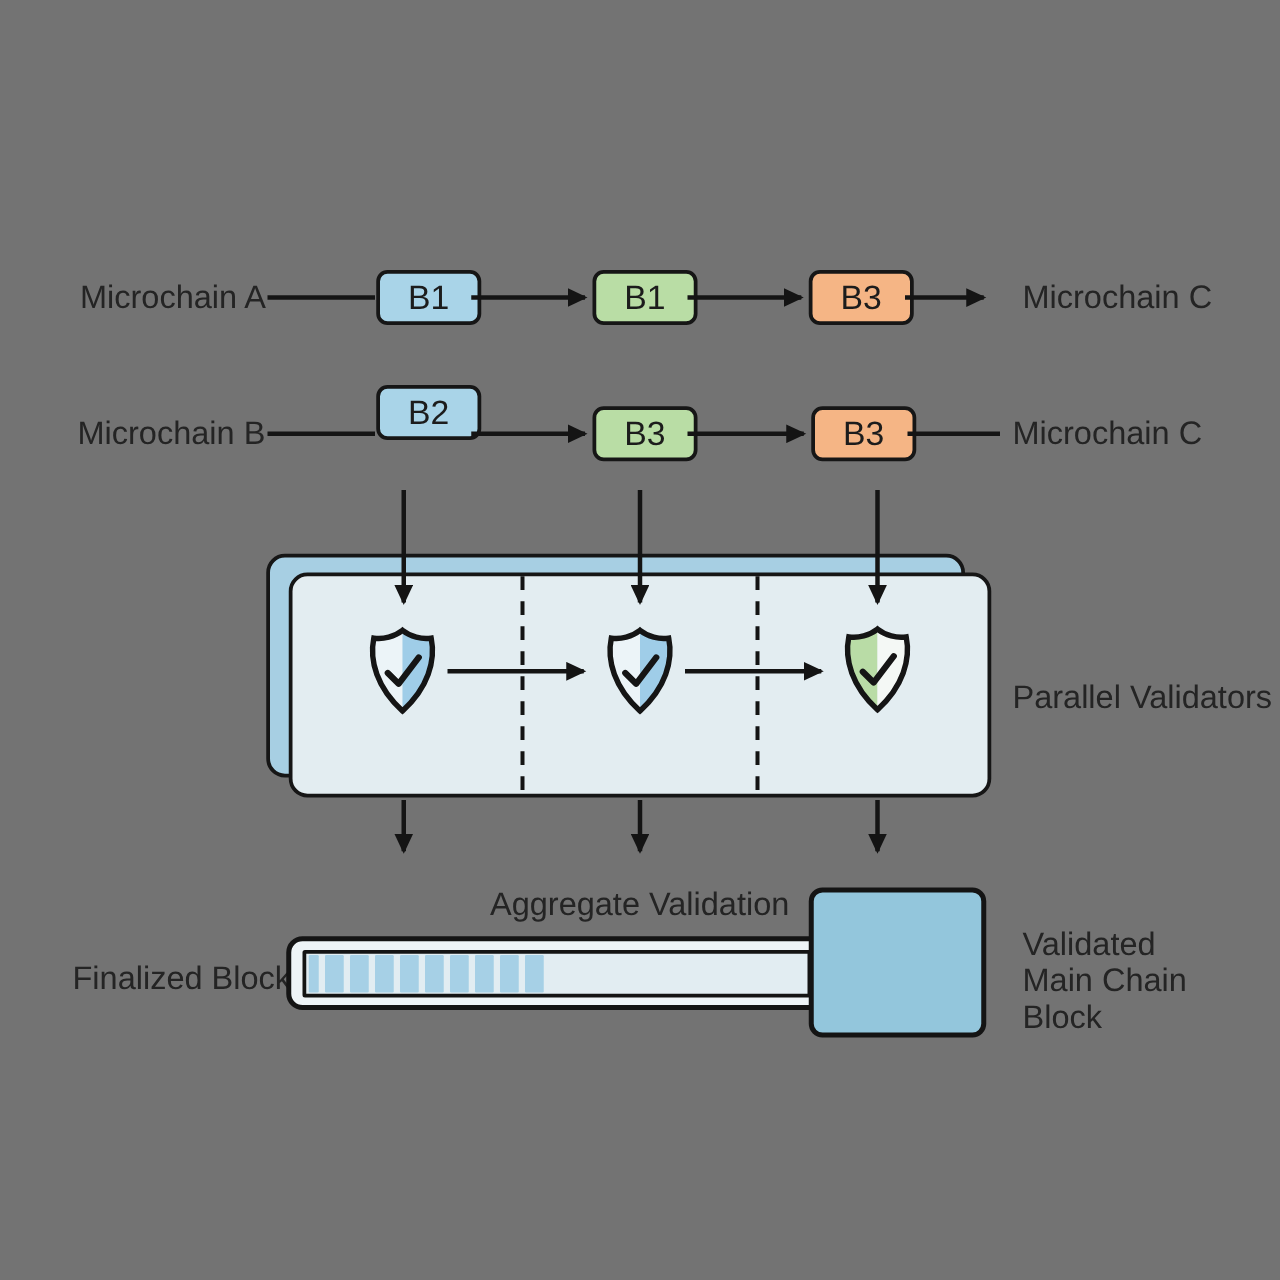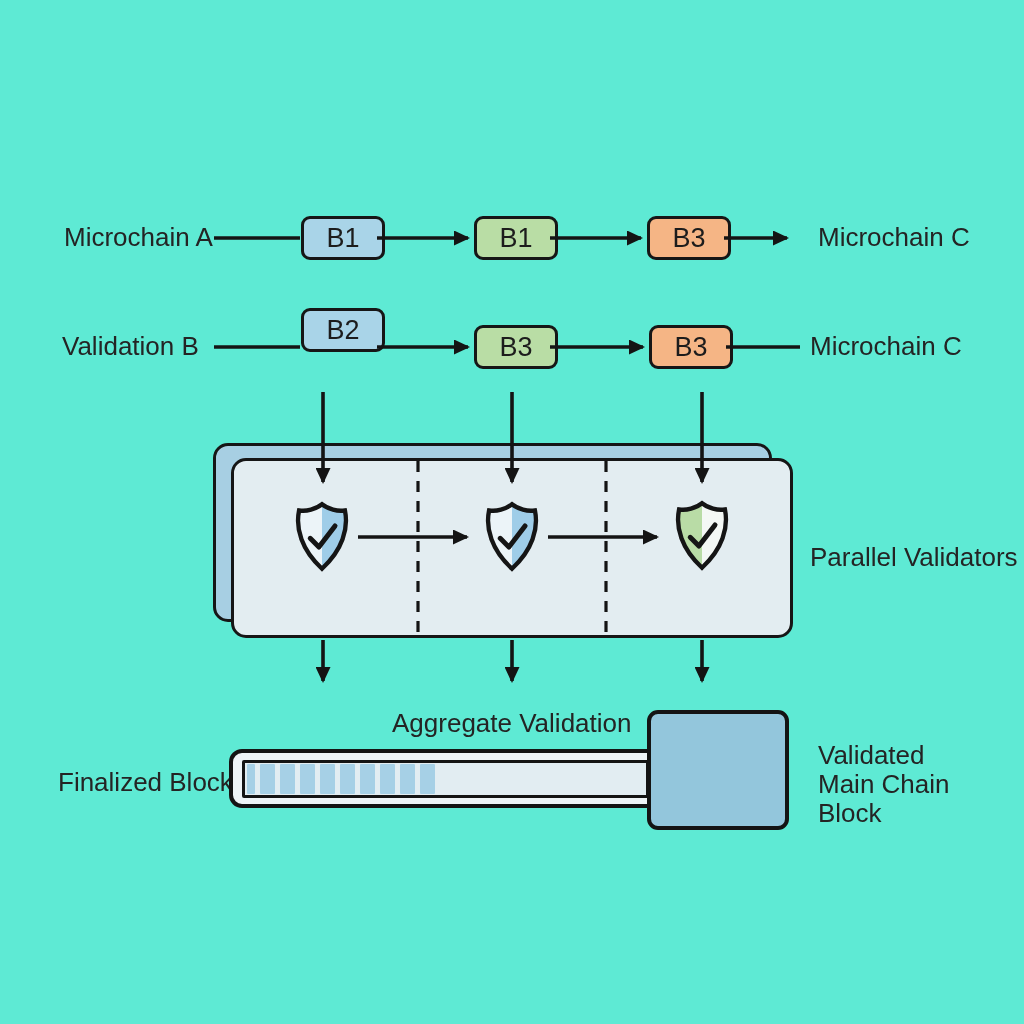--- a/index.html
+++ b/index.html
@@ -1,17 +1,17 @@
 <!DOCTYPE html>
 <html><head>
 <meta charset="utf-8">
 <style>
   html,body{margin:0;padding:0;background:#fcfcfd;}
   .canvas{
-    position:relative;width:1024px;height:1024px;background:#5eead4;overflow:hidden;
+    position:relative;width:1024px;height:1024px;background:#737373;overflow:hidden;
     font-family:"Liberation Sans", sans-serif;color:#242424;
   }
   .lbl{position:absolute;font-size:26px;line-height:28px;white-space:nowrap;color:#242424;}
   .block{
     position:absolute;width:84px;height:44px;box-sizing:border-box;
     border:3px solid #161616;border-radius:9px;
     display:flex;align-items:center;justify-content:center;
     font-size:27px;color:#1c1c1c;z-index:3;
   }
   .block.blue{background:#a9d4e8;}
@@ -44,21 +44,21 @@
   }
   .vlines{font-size:26px;line-height:29px;}
 </style>
 </head>
 <body>
 
 <div class="canvas">
 
   <div class="lbl" style="left:64px;top:223px">Microchain A</div>
   <div class="lbl" style="left:818px;top:223px">Microchain C</div>
-  <div class="lbl" style="left:62px;top:332px">Validation B</div>
+  <div class="lbl" style="left:62px;top:332px">Microchain B</div>
   <div class="lbl" style="left:810px;top:332px">Microchain C</div>
 
   <div class="block blue" style="left:301px;top:216px">B1</div>
   <div class="block green" style="left:474px;top:216px">B1</div>
   <div class="block orange" style="left:647px;top:216px">B3</div>
 
   <div class="block blue" style="left:301px;top:308px">B2</div>
   <div class="block green" style="left:474px;top:325px">B3</div>
   <div class="block orange" style="left:649px;top:325px">B3</div>
 

